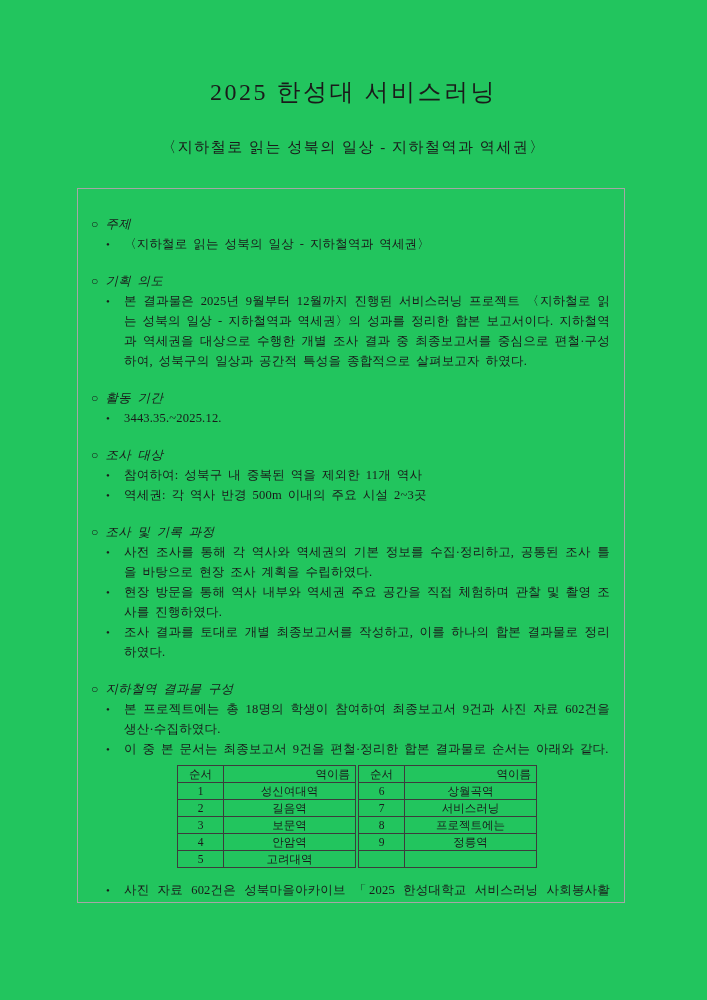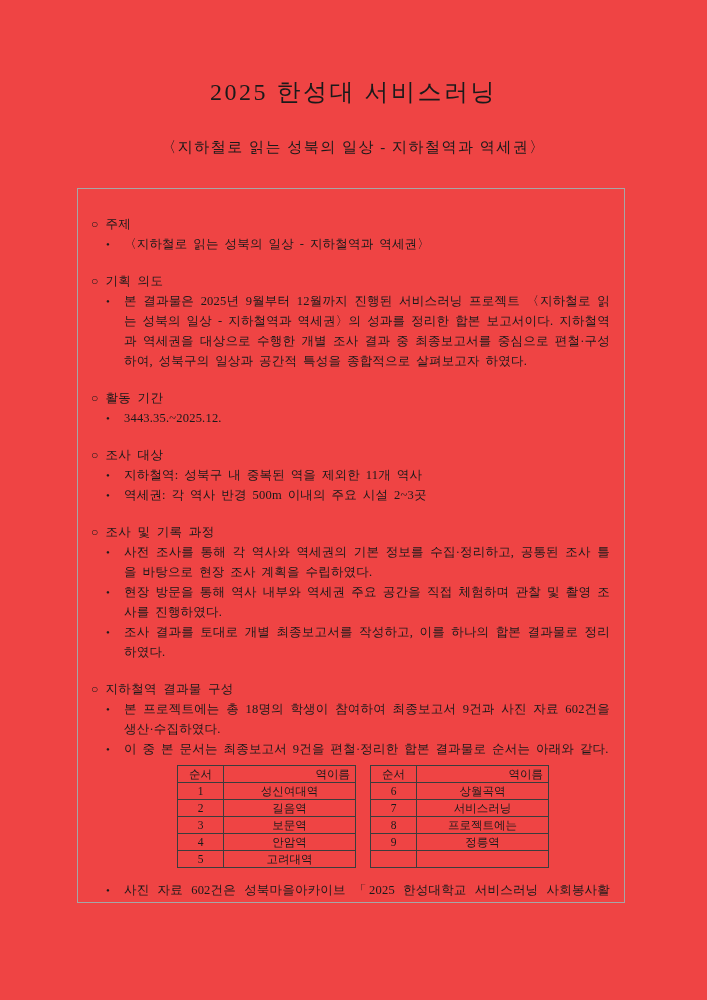--- a/index.html
+++ b/index.html
@@ -4,21 +4,21 @@
 <style>
   * { margin:0; padding:0; box-sizing:border-box; }
   html, body { background:#ffffff; }
   body {
     width:707px; height:1000px;
     font-family:"Liberation Serif","DejaVu Serif",serif;
     color:#1a1a1a;
   }
   .page {
     position:relative; width:707px; height:1000px;
-    background:#ef4444; overflow:hidden;
+    background:#22c55e; overflow:hidden;
   }
   .doc-title {
     position:absolute; top:76px; left:0; width:100%;
     text-align:center; font-size:24px; font-weight:500;
     letter-spacing:2.5px;
   }
   .doc-subtitle {
     position:absolute; top:138px; left:0; width:100%;
     text-align:center; font-size:15px; font-weight:400;
     letter-spacing:1.5px;
@@ -30,35 +30,35 @@
     padding:25px 14px 0 13px;
     overflow:hidden;
   }
   .section { margin-bottom:17px; }
   .sec-head {
     display:flex; align-items:baseline;
     font-size:12.5px; line-height:20px;
     letter-spacing:0.3px;
   }
   .sec-marker { margin-right:7px; font-size:12px; }
-  .sec-label { word-spacing:3px; }
+  .sec-label { word-spacing:3px;font-style:italic; }
   .bullet-line {
     display:flex; align-items:baseline;
     font-size:12.5px; line-height:20px;
     padding-left:15px;
   }
   .bullet-marker {
     flex:none; width:18px; font-size:11px; text-align:left;
   }
   .bullet-text {
     flex:1; text-align:justify; word-spacing:2.5px;
     letter-spacing:0.2px;
   }
   .table-wrap {
-    display:flex; margin:6px 0 12px 86px;gap:12px;
+    display:flex; margin:6px 0 12px 86px;
   }
   .station-table { border-collapse:collapse; font-size:11.5px; }
   .station-table th, .station-table td {
     border:1px solid #3c3c3c;
     height:17px; line-height:15px;
     padding:0 5px;
     font-weight:normal;
     white-space:nowrap;
   }
   .col-no  { width:46px; text-align:center; }
@@ -110,21 +110,21 @@
       </div>
     </div>
 
     <div class="section">
       <div class="sec-head">
         <span class="sec-marker">○</span>
         <span class="sec-label">조사 대상</span>
       </div>
       <div class="bullet-line">
         <span class="bullet-marker">•</span>
-        <span class="bullet-text">지하철역: 성북구 내 중복된 역을 제외한 11개 역사</span>
+        <span class="bullet-text">참여하여: 성북구 내 중복된 역을 제외한 11개 역사</span>
       </div>
       <div class="bullet-line">
         <span class="bullet-marker">•</span>
         <span class="bullet-text">역세권: 각 역사 반경 500m 이내의 주요 시설 2~3곳</span>
       </div>
     </div>
 
     <div class="section">
       <div class="sec-head">
         <span class="sec-marker">○</span>

